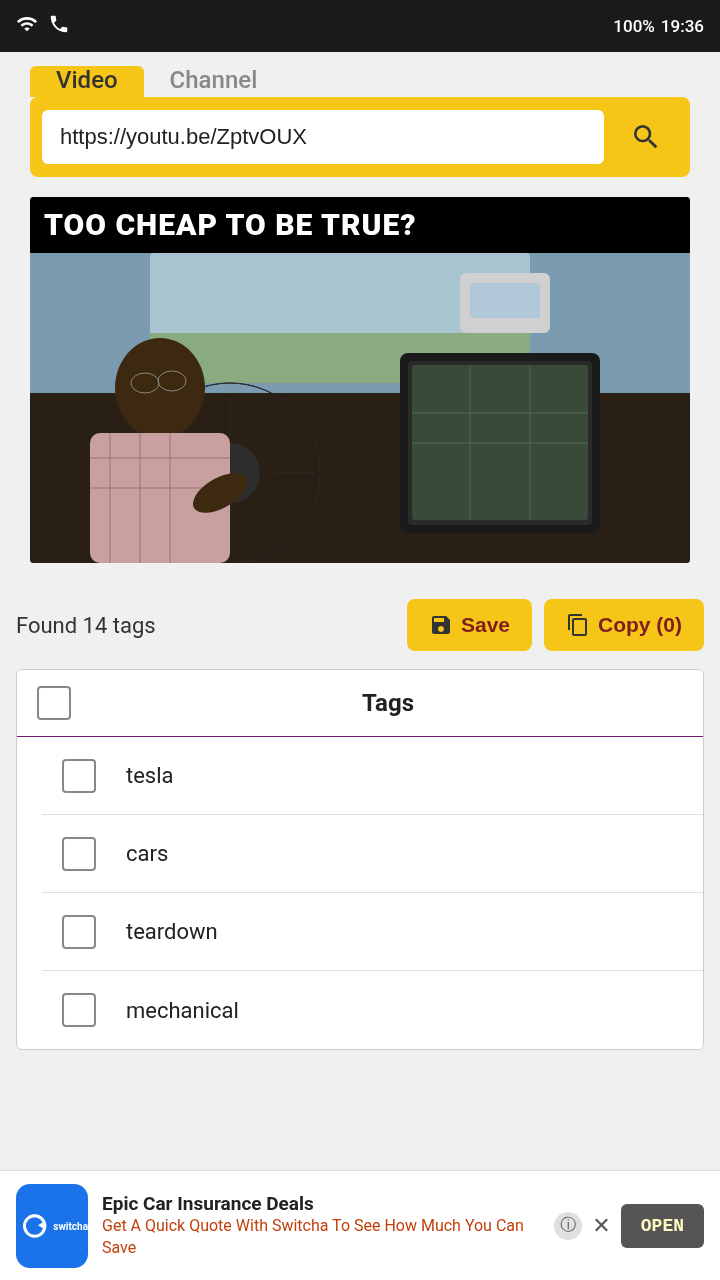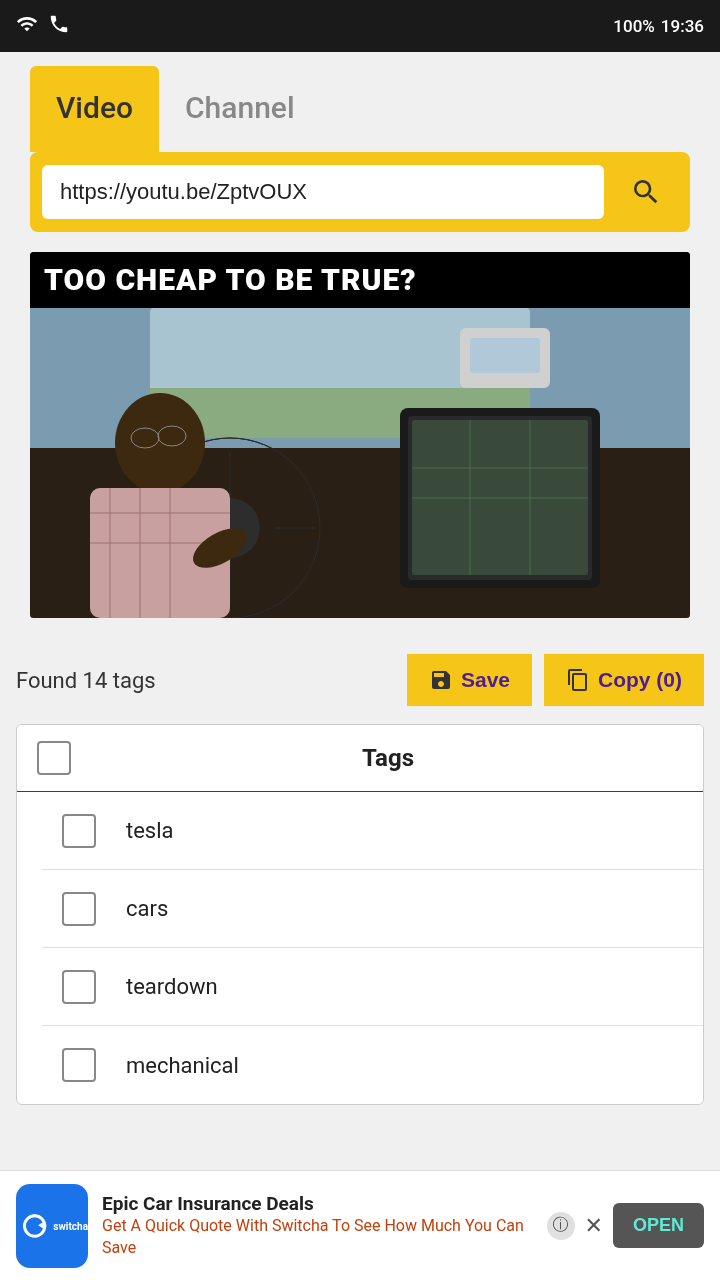--- a/index.html
+++ b/index.html
@@ -44,22 +44,22 @@
       background: #f0f0f0;
     }
 
     
     .tabs {
       display: flex;
       background: #f0f0f0;
       padding: 14px 30px 0 30px;
     }
     .tab {
-      padding: 24px 26px;
-      font-size: 30px;
+      padding: 0 26px;
+      font-size: 24px;
       font-weight: 500;
       cursor: pointer;
       border-bottom: 3px solid transparent;
     }
     .tab.active {
       background: #f5c518;
       color: #333;
       border-radius: 6px 6px 0 0;
       border-bottom: none;
     }
@@ -146,29 +146,29 @@
       font-size: 22px;
       color: #333;
     }
     .action-buttons {
       display: flex;
       gap: 12px;
     }
     .btn-save, .btn-copy {
       background: #f5c518;
       border: none;
-      border-radius: 0;
+      border-radius: 8px;
       padding: 14px 22px;
       font-size: 21px;
       font-weight: 600;
       cursor: pointer;
       display: flex;
       align-items: center;
       gap: 8px;
-      color: #4c1d95;
+      color: #7f1d1d;
     }
 
     
     .tags-table {
       width: 100%;
       border: 1px solid #ccc;
       border-radius: 6px;
       overflow: hidden;
       background: white;
     }
@@ -284,27 +284,28 @@
     }
     .ad-close-btn {
       font-size: 22px;
       color: #555;
       cursor: pointer;
       background: none;
       border: none;
     }
     .ad-open-btn {
       background: #555;
-      color: #5eead4;
+      color: #fef9c3;
       border: none;
       border-radius: 6px;
       padding: 12px 20px;
       font-size: 18px;
       font-weight: 600;
       cursor: pointer;
+      font-family: Liberation Mono, monospace;
     }
   </style>
 </head>
 <body>
 
 <div class="status-bar">
   <div class="status-left">
     <span>
       <svg width="22" height="22" viewBox="0 0 24 24" fill="white">
           <path d="M1 9l2 2c4.97-4.97 13.03-4.97 18 0l2-2C16.93 2.93 7.08 2.93 1 9zm8 8l3 3 3-3c-1.65-1.66-4.34-1.66-6 0zm-4-4l2 2c2.76-2.76 7.24-2.76 10 0l2-2C15.14 9.14 8.87 9.14 5 13z"></path>

